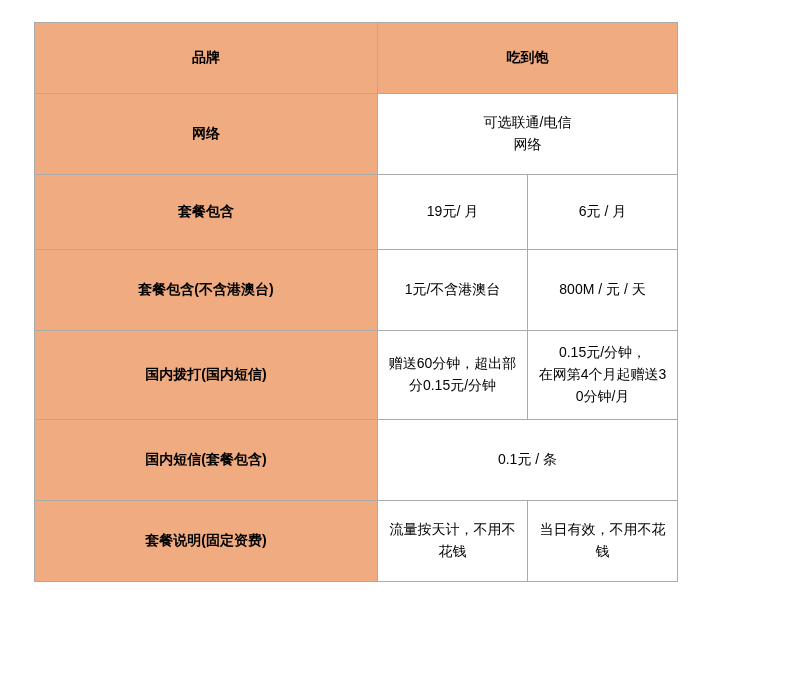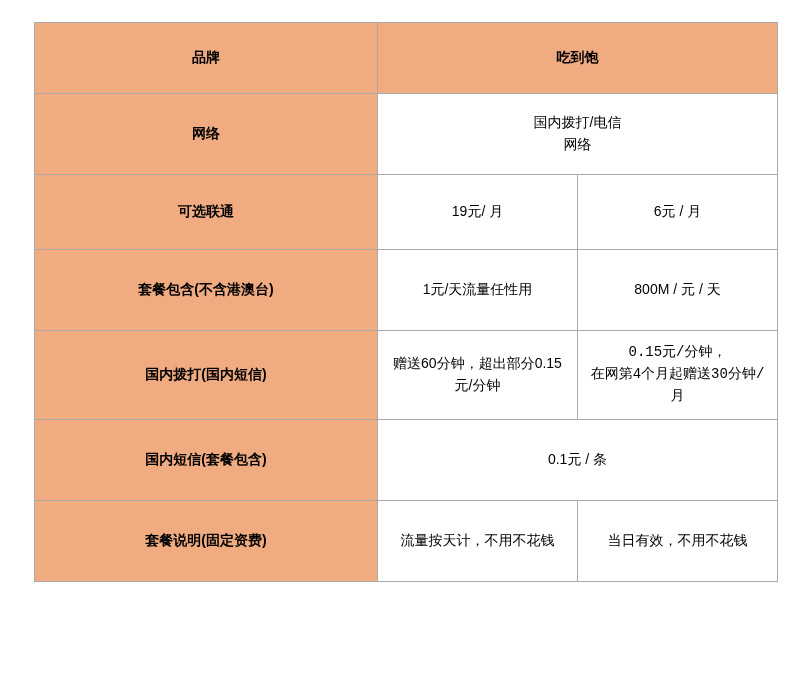--- a/index.html
+++ b/index.html
@@ -21,21 +21,21 @@
     background: #ffffff;
   }
   .table-wrap {
     position: absolute;
     left: 34px;
     top: 22px;
     width: 744px;
   }
   table.plan-table {
     border-collapse: collapse;
-    width: 744px;
+    width: 644px;
     table-layout: fixed;
   }
   table.plan-table td {
     border: 1px solid #aaaaaa;
     text-align: center;
     vertical-align: middle;
     font-size: 14px;
     line-height: 1.55;
     padding: 6px 8px;
     word-break: break-all;
@@ -70,40 +70,40 @@
   <div class="table-wrap">
     <table class="plan-table">
       <tbody>
         <tr class="row-head">
           <td class="col-label head-cell">品牌</td>
           <td class="head-cell" colspan="2">吃到饱</td>
         </tr>
 
         <tr class="row-tall">
           <td class="col-label">网络</td>
-          <td class="val-wide" colspan="2" style="white-space: pre-line;">国内拨打/电信
+          <td class="val-wide" colspan="2" style="white-space: pre-line;">可选联通/电信
 网络</td>
         </tr>
 
         <tr class="row-med">
-          <td class="col-label">可选联通</td>
+          <td class="col-label">套餐包含</td>
           <td class="val">19元/ 月</td>
           <td class="val">6元 / 月</td>
         </tr>
 
         <tr class="row-tall">
           <td class="col-label">套餐包含(不含港澳台)</td>
-          <td class="val">1元/天流量任性用</td>
+          <td class="val">1元/不含港澳台</td>
           <td class="val">800M / 元 / 天</td>
         </tr>
 
         <tr class="row-xtall">
           <td class="col-label">国内拨打(国内短信)</td>
           <td class="val">赠送60分钟，超出部分0.15元/分钟</td>
-          <td class="val" style="white-space: pre-line; font-family: Liberation Mono, monospace;">0.15元/分钟，
+          <td class="val" style="white-space: pre-line;">0.15元/分钟，
 在网第4个月起赠送30分钟/月</td>
         </tr>
 
 
         <tr class="row-tall">
           <td class="col-label">国内短信(套餐包含)</td>
           <td class="val-wide" colspan="2">0.1元 / 条</td>
         </tr>
 
         <tr class="row-tall">

